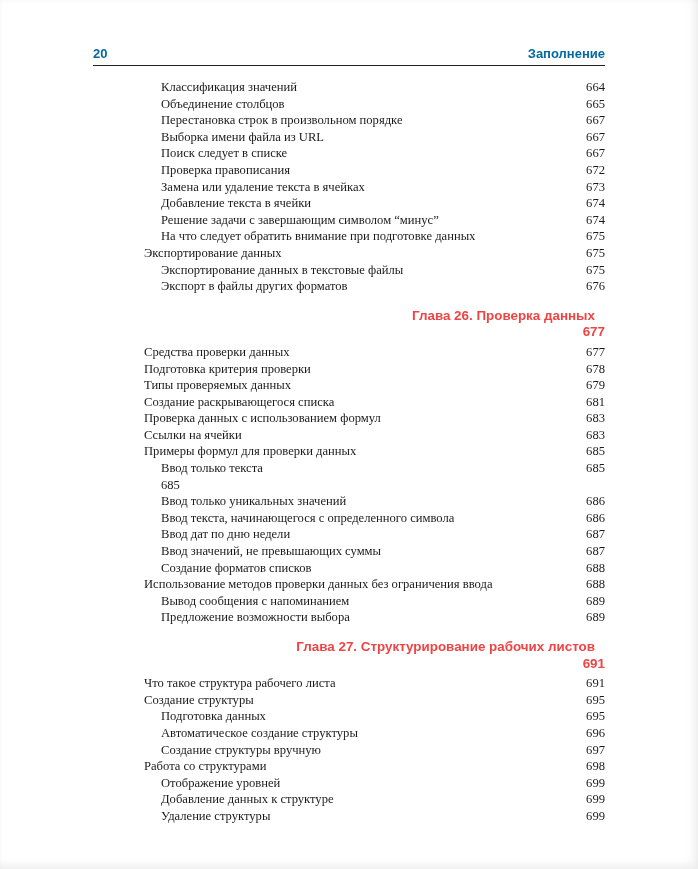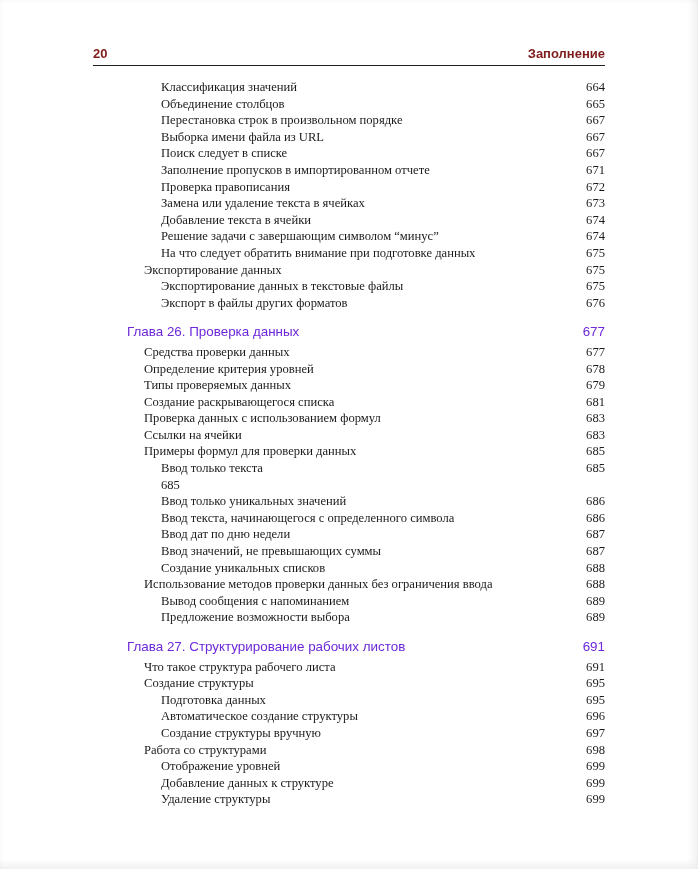--- a/index.html
+++ b/index.html
@@ -18,21 +18,21 @@
     overflow: hidden;
     color: #1b1b1b;
   }
   .header {
     display: flex;
     justify-content: space-between;
     align-items: baseline;
     font-family: "Liberation Sans", sans-serif;
     font-weight: bold;
     font-size: 13px;
-    color: #7f1d1d;
+    color: #0369a1;
   }
   .header-rule {
     border: 0;
     border-bottom: 1.2px solid #222222;
     margin: 4px 0 13px 0;
   }
   .toc {
     font-family: "Liberation Serif", serif;
     font-size: 12.6px;
     line-height: 16.6px;
@@ -41,25 +41,26 @@
   .toc-row {
     display: flex;
     justify-content: space-between;
     align-items: flex-end;
     margin-left: 34px;
   }
   .toc-row.indent-1 { padding-left: 17px; font-family: Liberation Serif, serif; }
   .toc-row.indent-2 { padding-left: 34px; }
   .toc-row.chapter {
     font-family: "Liberation Sans", sans-serif;
-    font-weight: normal;
+    font-weight: bold;
     font-size: 13.4px;
     margin-top: 13px;
     margin-bottom: 3px;
-    color: #6d28d9;
+    color: #ef4444;
+    flex-direction: column;
   }
   .toc-title {
     white-space: pre-line;
     padding-right: 10px;
   }
   .toc-page {
     flex: 0 0 auto;
     text-align: right;
   }
 </style>
@@ -87,24 +88,20 @@
       </div>
       <div class="toc-row indent-2">
         <span class="toc-title">Выборка имени файла из URL</span>
         <span class="toc-page">667</span>
       </div>
       <div class="toc-row indent-2">
         <span class="toc-title">Поиск следует в списке</span>
         <span class="toc-page">667</span>
       </div>
       <div class="toc-row indent-2">
-        <span class="toc-title">Заполнение пропусков в импортированном отчете</span>
-        <span class="toc-page">671</span>
-      </div>
-      <div class="toc-row indent-2">
         <span class="toc-title">Проверка правописания</span>
         <span class="toc-page">672</span>
       </div>
       <div class="toc-row indent-2">
         <span class="toc-title">Замена или удаление текста в ячейках</span>
         <span class="toc-page">673</span>
       </div>
       <div class="toc-row indent-2">
         <span class="toc-title">Добавление текста в ячейки</span>
         <span class="toc-page">674</span>
@@ -131,21 +128,21 @@
       </div>
       <div class="toc-row indent-0 chapter">
         <span class="toc-title">Глава 26. Проверка данных</span>
         <span class="toc-page">677</span>
       </div>
       <div class="toc-row indent-1">
         <span class="toc-title">Средства проверки данных</span>
         <span class="toc-page">677</span>
       </div>
       <div class="toc-row indent-1">
-        <span class="toc-title">Определение критерия уровней</span>
+        <span class="toc-title">Подготовка критерия проверки</span>
         <span class="toc-page">678</span>
       </div>
       <div class="toc-row indent-1">
         <span class="toc-title">Типы проверяемых данных</span>
         <span class="toc-page">679</span>
       </div>
       <div class="toc-row indent-1">
         <span class="toc-title">Создание раскрывающегося списка</span>
         <span class="toc-page">681</span>
       </div>
@@ -178,21 +175,21 @@
       </div>
       <div class="toc-row indent-2">
         <span class="toc-title">Ввод дат по дню недели</span>
         <span class="toc-page">687</span>
       </div>
       <div class="toc-row indent-2">
         <span class="toc-title">Ввод значений, не превышающих суммы</span>
         <span class="toc-page">687</span>
       </div>
       <div class="toc-row indent-2">
-        <span class="toc-title">Создание уникальных списков</span>
+        <span class="toc-title">Создание форматов списков</span>
         <span class="toc-page">688</span>
       </div>
       <div class="toc-row indent-1">
         <span class="toc-title">Использование методов проверки данных без ограничения ввода</span>
         <span class="toc-page">688</span>
       </div>
       <div class="toc-row indent-2">
         <span class="toc-title">Вывод сообщения с напоминанием</span>
         <span class="toc-page">689</span>
       </div>

